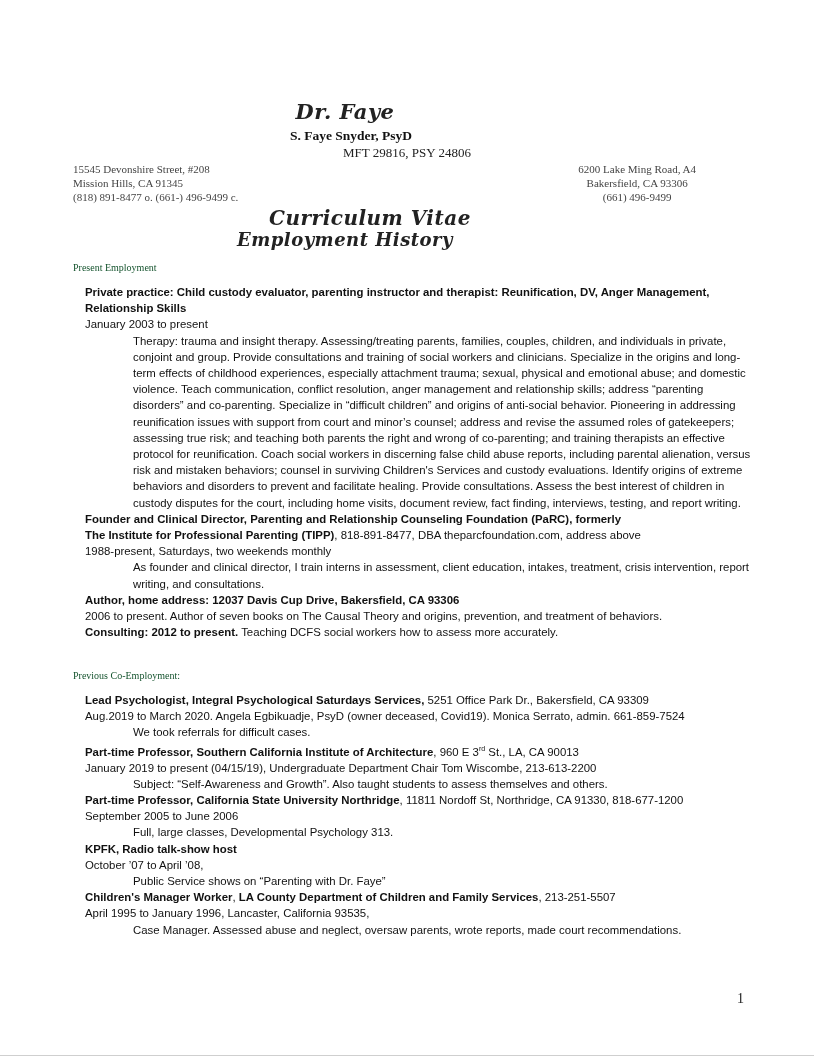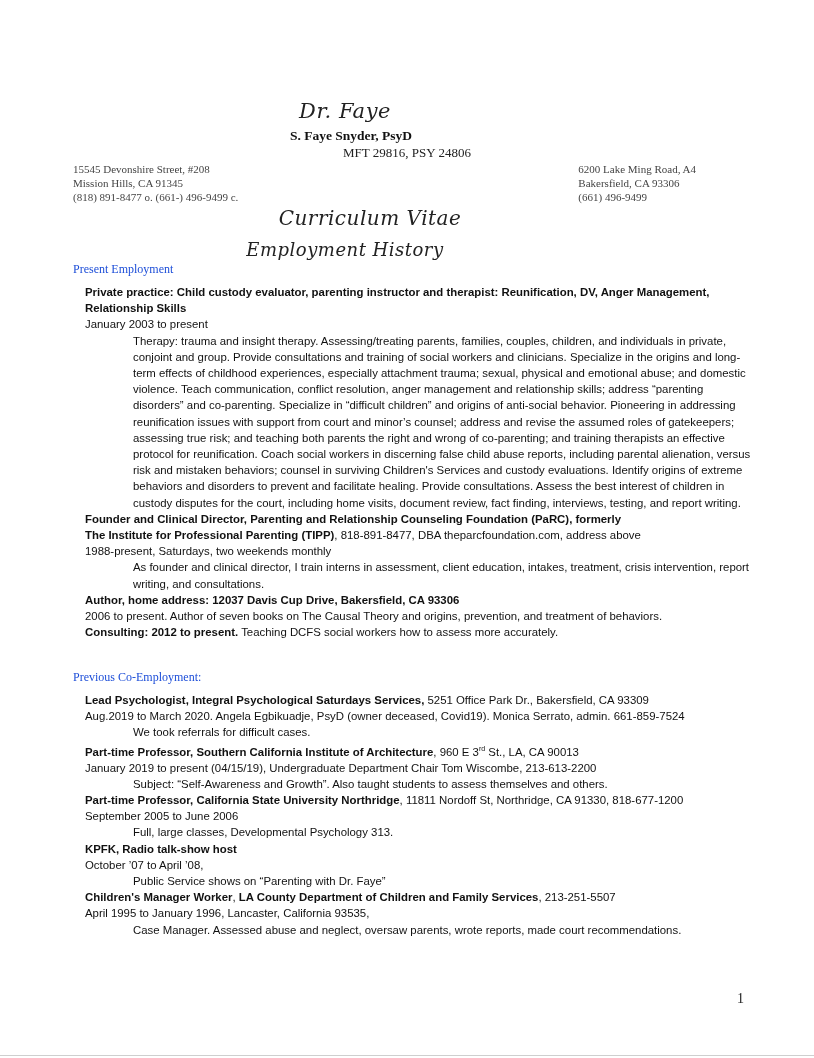--- a/index.html
+++ b/index.html
@@ -1,27 +1,27 @@
 <!DOCTYPE html>
 <html><head>
 <meta charset="utf-8">
 <style>
   html, body { margin: 0; padding: 0; background: #ffffff; }
   body { width: 814px; height: 1058px; position: relative; overflow: hidden; color: #111; }
   .page { position: absolute; left: 0; top: 0; width: 814px; height: 1058px; }
-  .script { font-family: "DejaVu Serif", serif; font-style: italic; color: #222; text-align: center; position: absolute; left: 0; width: 690px; letter-spacing: 0.5px; }
+  .script { font-family: "DejaVu Serif", serif; font-style: italic; color: #222; text-align: center; position: absolute; left: 0; width: 690px; letter-spacing: 0.5px; font-weight: bold; }
   .logo { top: 99px; font-size: 21px; }
   .name { top: 128px; font-family: "Liberation Serif", serif; font-weight: bold; font-size: 13.5px; text-align: center; position: absolute; left: 0; width: 702px; color: #111; }
   .lic { top: 145px; font-family: "Liberation Serif", serif; font-size: 13px; text-align: center; position: absolute; left: 0; width: 814px; color: #222; }
   .addr { position: absolute; top: 162px; font-family: "Liberation Serif", serif; font-size: 11px; line-height: 14px; color: #444; }
   .addr.left { left: 73px; }
-  .addr.right { right: 118px; text-align: left; }
+  .addr.right { right: 118px; text-align: center; }
   .cv { top: 206px; font-size: 20px; padding-left: 25px; }
-  .eh { top: 239px; font-size: 18px; }
-  .sec { position: absolute; left: 73px; font-family: "Liberation Serif", serif; font-size: 12px; color: #1d4ed8; }
+  .eh { top: 229px; font-size: 18px; }
+  .sec { position: absolute; left: 73px; font-family: "Liberation Serif", serif; font-size: 10px; color: #14532d; }
   .body { position: absolute; left: 85px; width: 670px; font-family: Liberation Sans, sans-serif; font-size: 11.4px; line-height: 16.2px; color: #111; }
   .body .line { white-space: nowrap; }
   .body .ind { padding-left: 48px; }
   .body .para { padding-left: 48px; white-space: normal; width: 620px; }
   b { font-weight: bold; }
   .pagenum { position: absolute; left: 737px; top: 991px; font-family: "Liberation Serif", serif; font-size: 14px; color: #222; }
   .bottomrule { position: absolute; left: 0; top: 1055px; width: 814px; height: 1px; background: #cfcfcf; }
   sup { font-size: 7px; }
 </style>
 </head>

